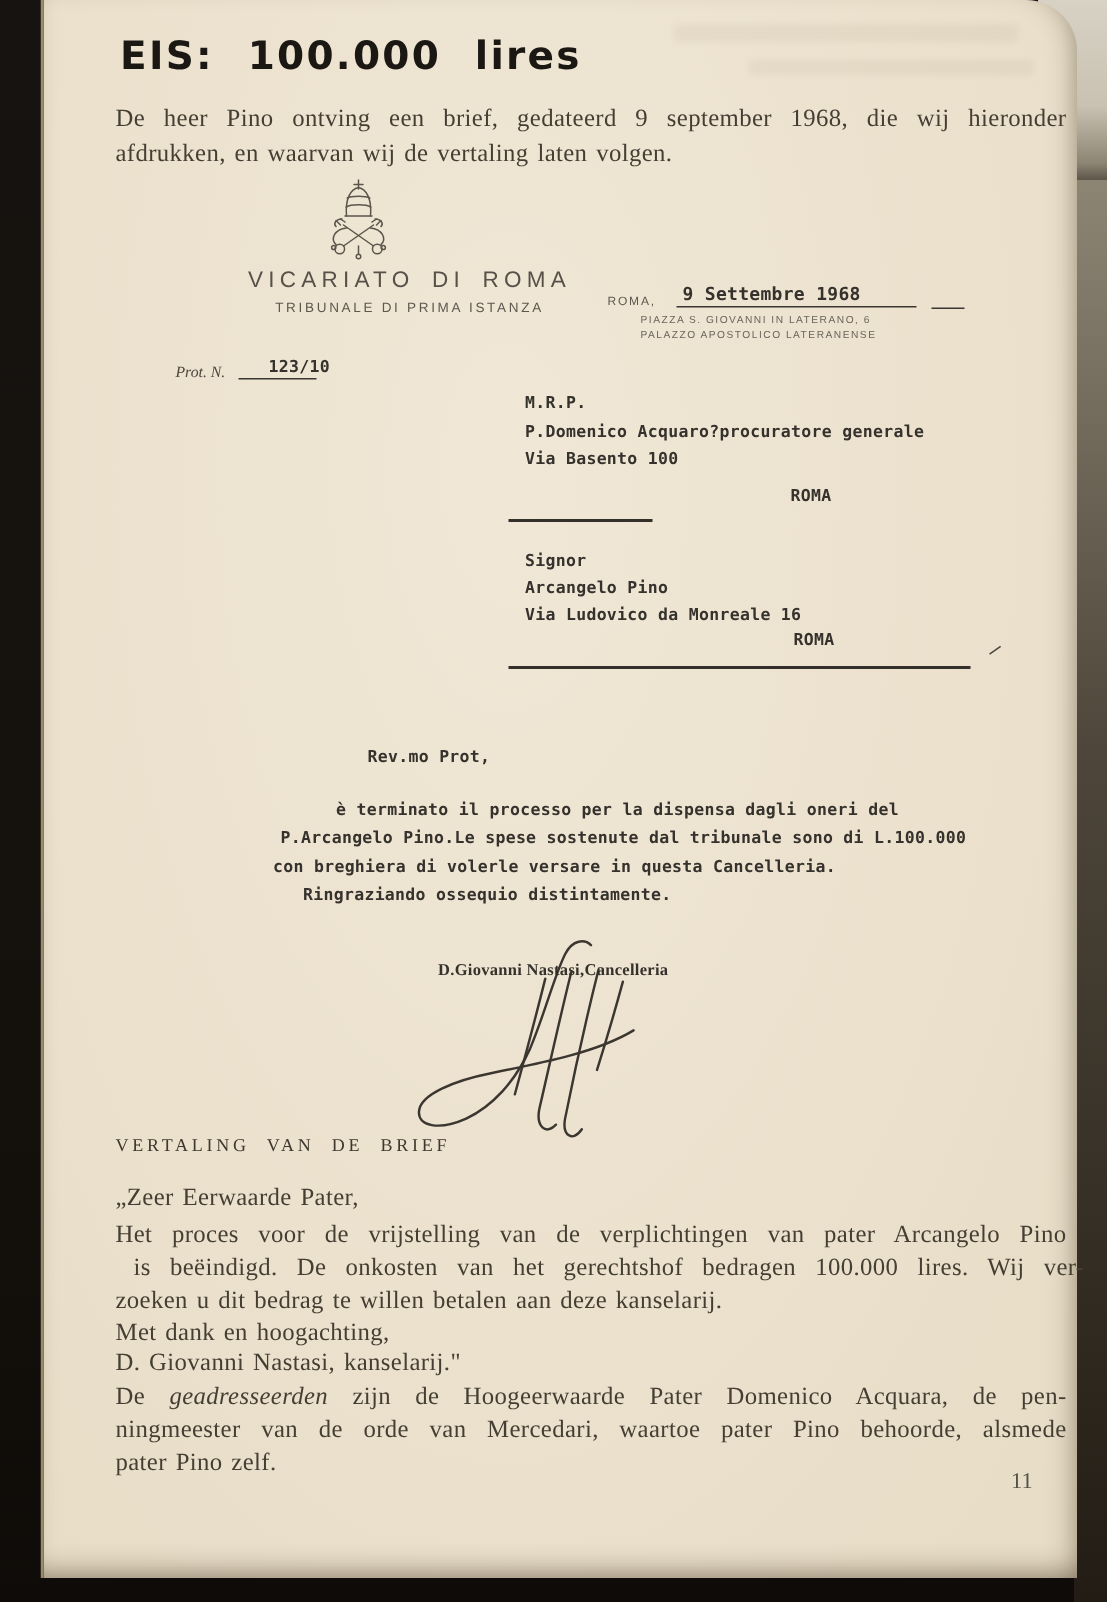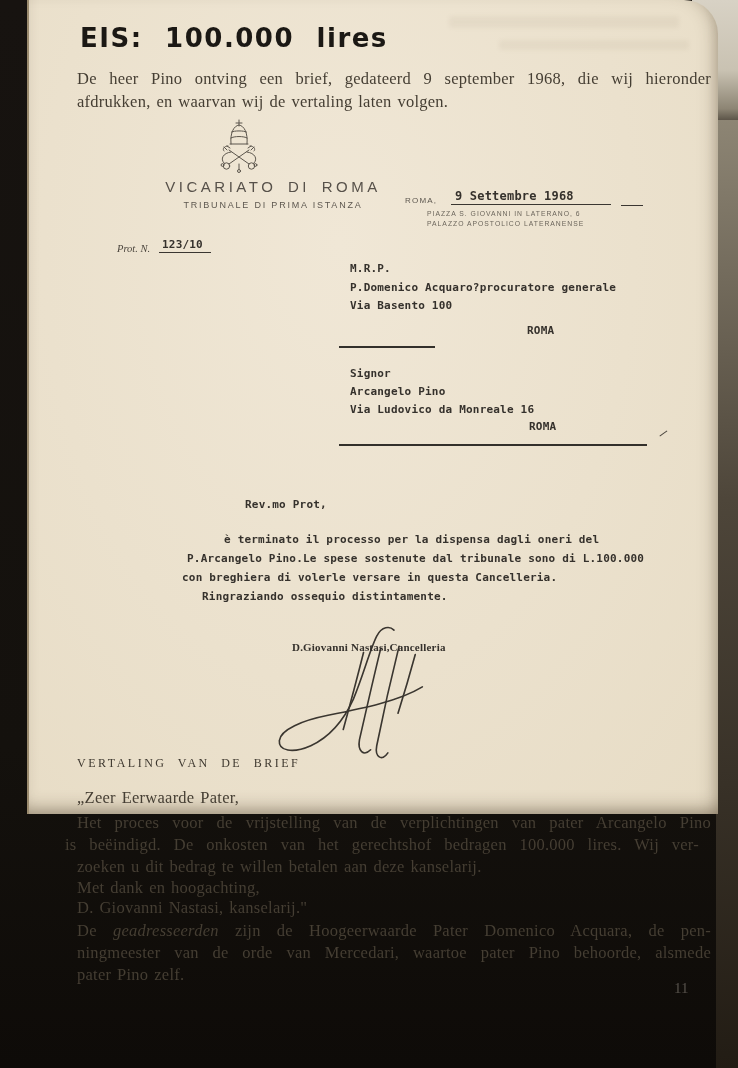--- a/index.html
+++ b/index.html
@@ -10,21 +10,21 @@
   }
   .scan-corner{
     position:absolute;right:0;top:0;width:46px;height:128px;
     background:linear-gradient(180deg,#d8d2c5 0%,#c9c2b2 55%,#8d8574 85%,#3a332a 100%);
   }
   .right-sliver{
     position:absolute;right:0;top:120px;bottom:0;width:22px;
     background:linear-gradient(180deg,#8d8574 0%,#4e463a 40%,#221c14 100%);
   }
   .page{
-    position:absolute;left:27px;top:0;width:689px;height:814px;
+    position:absolute;left:27px;top:0;width:689px;height:1052px;
     background:radial-gradient(ellipse at 45% 30%, #f0e7d6 0%, #ebe1cd 55%, #e7dcc5 100%);
     border-top-right-radius:34px;
     border-left:2px solid #9b8b6e;
     box-shadow:inset 0 -14px 18px -10px rgba(60,45,25,.45), inset -14px 0 18px -12px rgba(60,45,25,.35);
   }
   .abs{position:absolute;}
   .nw{white-space:nowrap;}
   .title{
     font-family:"DejaVu Sans", sans-serif;font-weight:800;font-size:26px;
     color:#1b1814;letter-spacing:1.5px;word-spacing:12px;
@@ -109,21 +109,21 @@
   </div>
 
   <span class="abs lh-city" style="left:376px;top:196px;">ROMA,</span>
   <span class="abs typed typed-date" style="left:426px;top:189px;">9 Settembre 1968</span>
   <div class="abs underline" style="left:422px;top:204px;width:160px;"></div>
   <div class="abs underline" style="left:592px;top:205px;width:22px;"></div>
   <div class="abs lh-tiny" style="left:398px;top:210px;">PIAZZA S. GIOVANNI IN LATERANO, 6</div>
   <div class="abs lh-tiny" style="left:398px;top:220px;">PALAZZO APOSTOLICO LATERANENSE</div>
 
   <span class="abs prot-label" style="left:88px;top:243px;">Prot. N.</span>
-  <span class="abs typed" style="left:133px;top:238px;">123/10</span>
+  <span class="abs typed" style="left:150px;top:238px;">123/10</span>
   <div class="abs underline" style="left:130px;top:252px;width:52px;"></div>
 
   <div>
     <div class="abs typed" style="left:321px;top:262px;">M.R.P.</div>
     <div class="abs typed" style="left:321px;top:281px;">P.Domenico Acquaro?procuratore generale</div>
     <div class="abs typed" style="left:321px;top:299px;">Via Basento 100</div>
     <div class="abs typed" style="left:498px;top:324px;">ROMA</div>
   </div>
   <div class="abs rule" style="left:310px;top:346px;width:96px;"></div>
 
@@ -149,21 +149,21 @@
       <path d="M90 30C84 54 76 84 70 106"></path>
       <path d="M107 26C100 54 92 90 86 116c-2 11 4 17 11 10"></path>
       <path d="M125 24c-8 32-16 68-22 98-2 11 5 16 11 7"></path>
       <path d="M141 32c-6 22-12 42-17 58"></path>
     </svg>
   </div>
 
   <div class="abs heading-caps nw" style="left:48px;top:756px;">VERTALING VAN DE BRIEF</div>
   <div class="abs serif nw" style="left:48px;top:787px;">„Zeer Eerwaarde Pater,</div>
   <div class="abs serif just" style="left:48px;top:812px;">Het proces voor de vrijstelling van de verplichtingen van pater Arcangelo Pino</div>
-  <div class="abs serif just" style="left:36px;top:834px;">is beëindigd. De onkosten van het gerechtshof bedragen 100.000 lires. Wij ver-</div>
+  <div class="abs serif just" style="left:60px;top:834px;">is beëindigd. De onkosten van het gerechtshof bedragen 100.000 lires. Wij ver-</div>
   <div class="abs serif nw" style="left:48px;top:877px;">Met dank en hoogachting,</div>
   <div class="abs serif nw" style="left:48px;top:856px;">zoeken u dit bedrag te willen betalen aan deze kanselarij.</div>
   <div class="abs serif nw" style="left:48px;top:897px;">D. Giovanni Nastasi, kanselarij."</div>
 
   <div class="abs serif just" style="left:48px;top:920px;">
     <span>De </span><span style="font-style:italic">geadresseerden</span><span> zijn de Hoogeerwaarde Pater Domenico Acquara, de pen-</span>
   </div>
   <div class="abs serif just" style="left:48px;top:942px;">ningmeester van de orde van Mercedari, waartoe pater Pino behoorde, alsmede</div>
   <div class="abs serif nw" style="left:48px;top:964px;">pater Pino zelf.</div>
 

